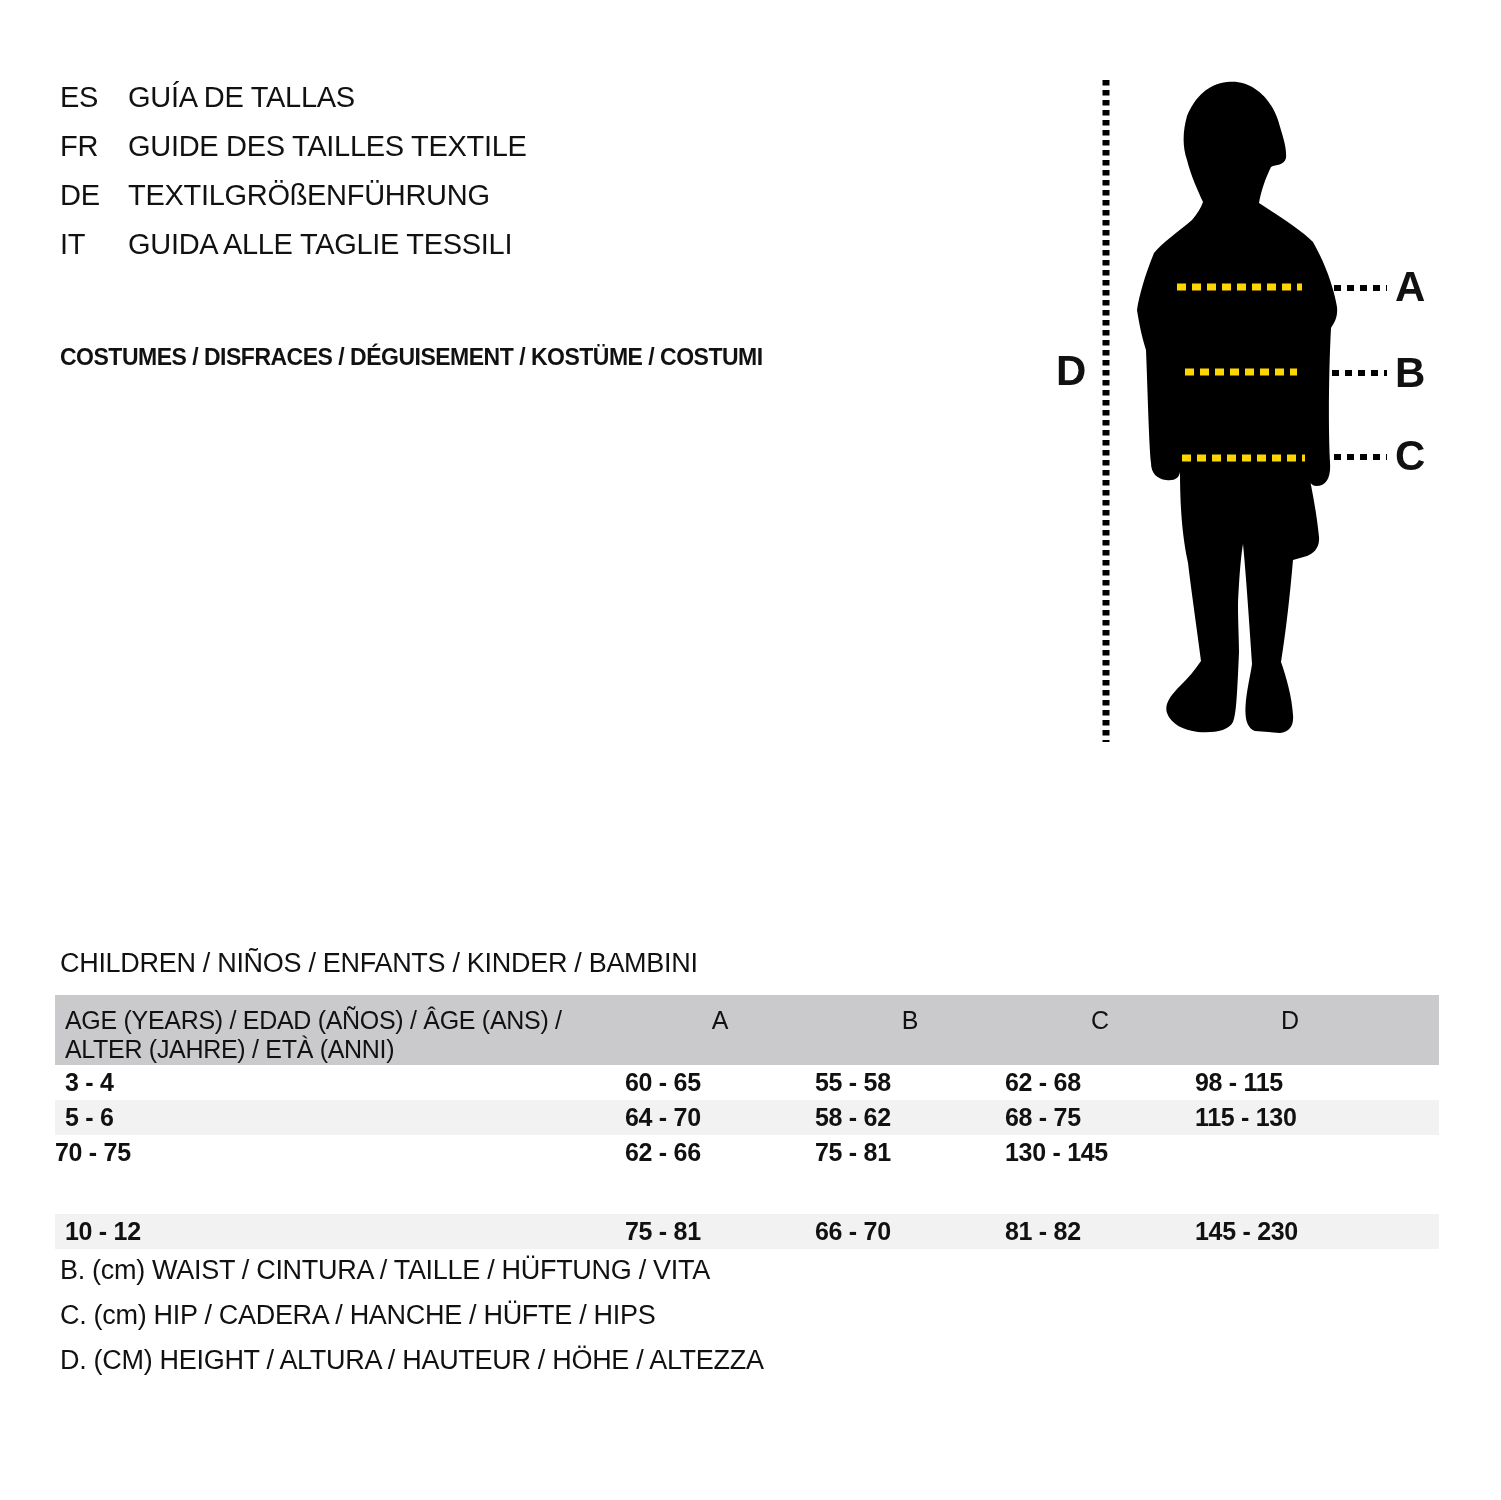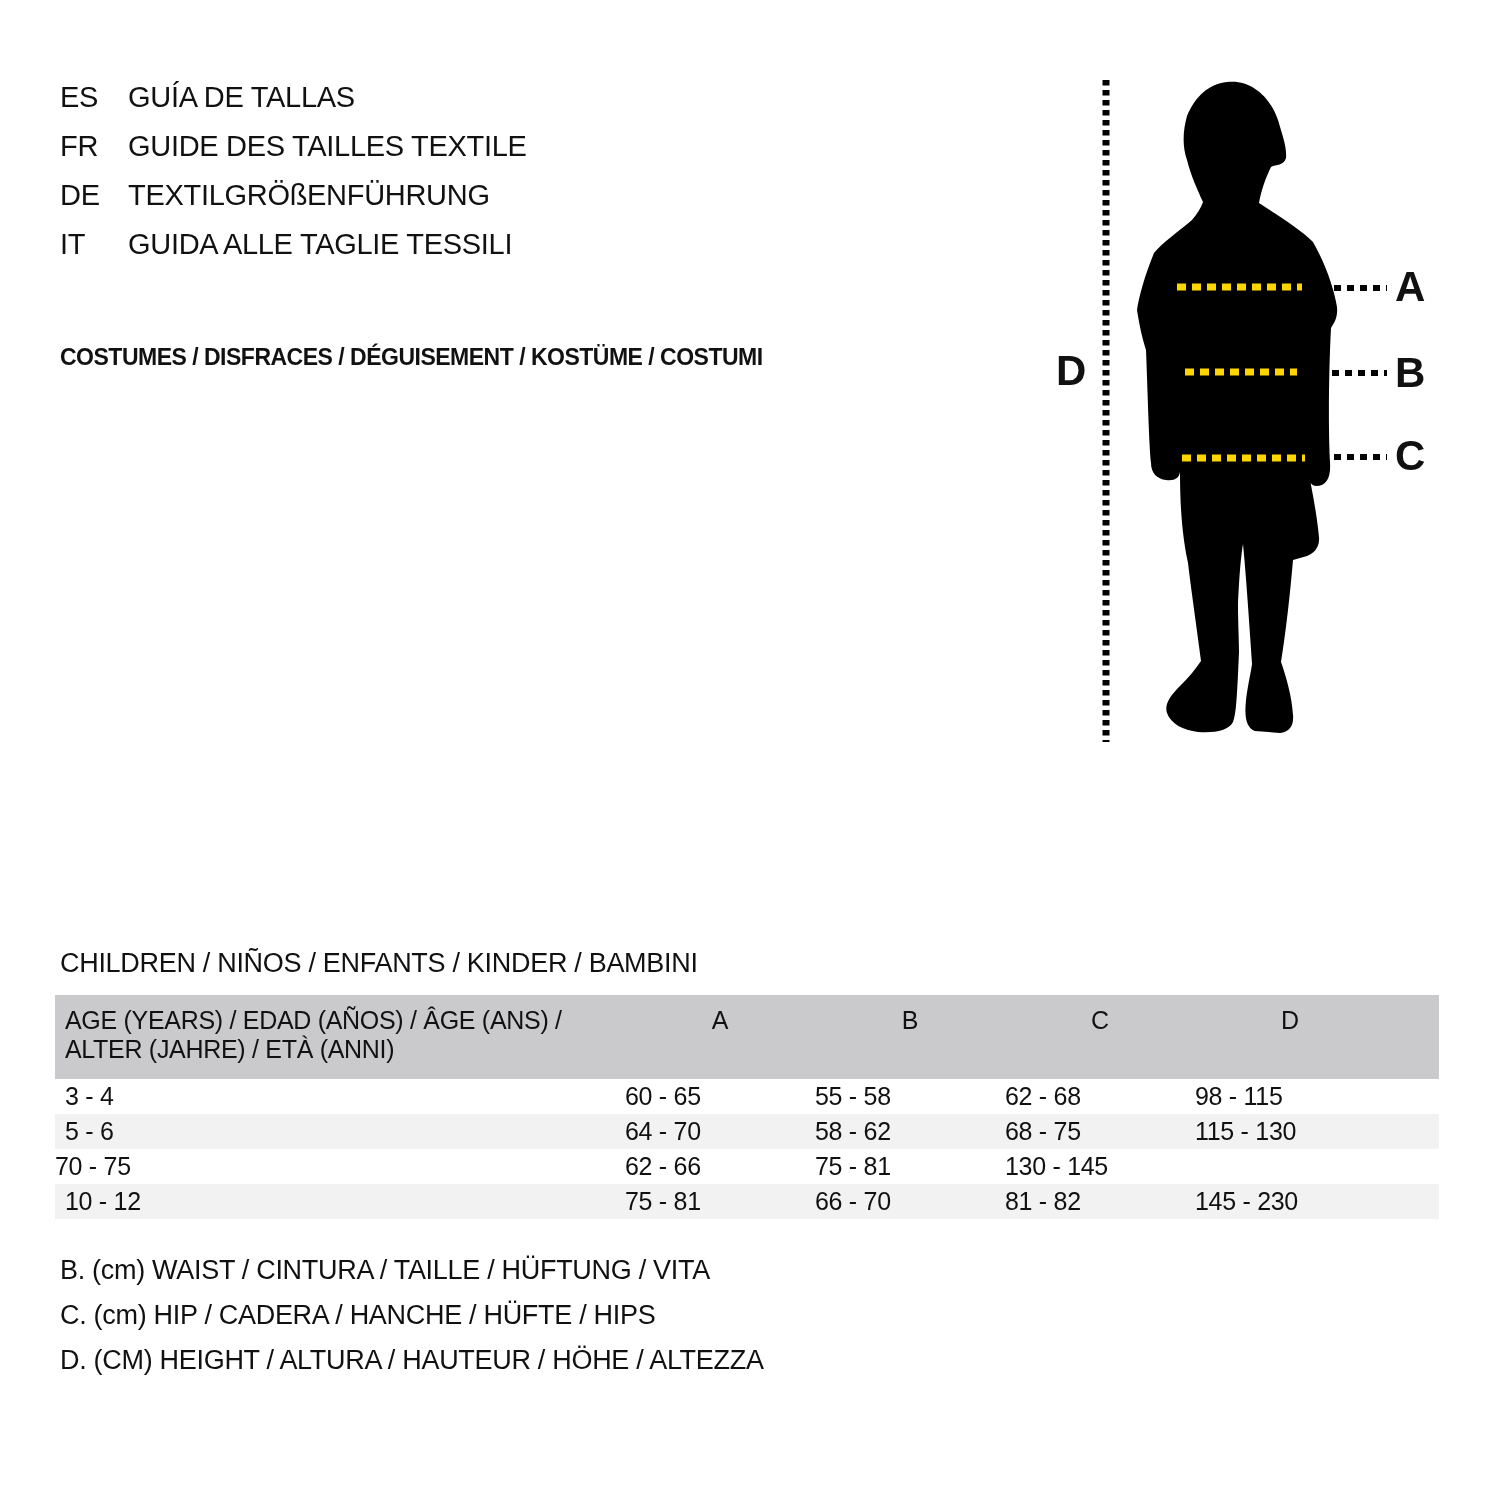--- a/index.html
+++ b/index.html
@@ -21,24 +21,24 @@
   .figure-svg{position:absolute;left:1040px;top:60px;width:400px;height:700px;}
   .fig-label{position:absolute;font-size:42px;font-weight:700;line-height:38px;}
   .fig-label-a{left:1395px;top:268px;}
   .fig-label-b{left:1395px;top:354px;}
   .fig-label-c{left:1395px;top:437px;}
   .fig-label-d{left:1056px;top:352px;}
   
   .children-title{position:absolute;left:60px;top:945px;font-size:27px;line-height:36px;letter-spacing:-0.3px;white-space:nowrap;text-align:right;}
   .size-table{position:absolute;left:55px;top:995px;width:1384px;font-size:25px;letter-spacing:-0.3px;}
   .t-grid{display:grid;grid-template-columns:570px 190px 190px 190px 190px 1fr;}
-  .t-head{height:84px;box-sizing:border-box;padding-top:11px;}
+  .t-head{height:70px;box-sizing:border-box;padding-top:11px;}
   .t-head .age-head{padding-left:10px;line-height:29px;}
   .t-head .col-letter{text-align:center;line-height:29px;}
-  .t-row{height:35px;line-height:35px;}
+  .t-row{height:35px;line-height:35px;font-weight:bold;}
   .t-row .age-cell{padding-left:10px;}
   .t-row .val-cell{text-align:left;}
   
   .legend{position:absolute;left:60px;top:1248px;}
   .legend-item{line-height:45px;font-size:27px;letter-spacing:-0.3px;white-space:nowrap;}
 </style>
 </head>
 <body>
 
 <div class="page">
@@ -158,21 +158,21 @@
       <div class="val-cell">115 - 130</div>
       <div></div>
     </div>
     <div class="t-grid t-row">
       <div class="val-cell">70 - 75</div>
       <div class="val-cell">62 - 66</div>
       <div class="val-cell">75 - 81</div>
       <div class="val-cell">130 - 145</div>
       <div></div>
     </div>
-    <div class="t-grid t-row" style="background:#F2F2F2;">
+    <div class="t-grid t-row" style="background:#F2F2F2;margin-top:44px;">
       <div class="age-cell">10 - 12</div>
       <div class="val-cell">75 - 81</div>
       <div class="val-cell">66 - 70</div>
       <div class="val-cell">81 - 82</div>
       <div class="val-cell">145 - 230</div>
       <div></div>
     </div>
   </div>
 
   <div class="legend">

